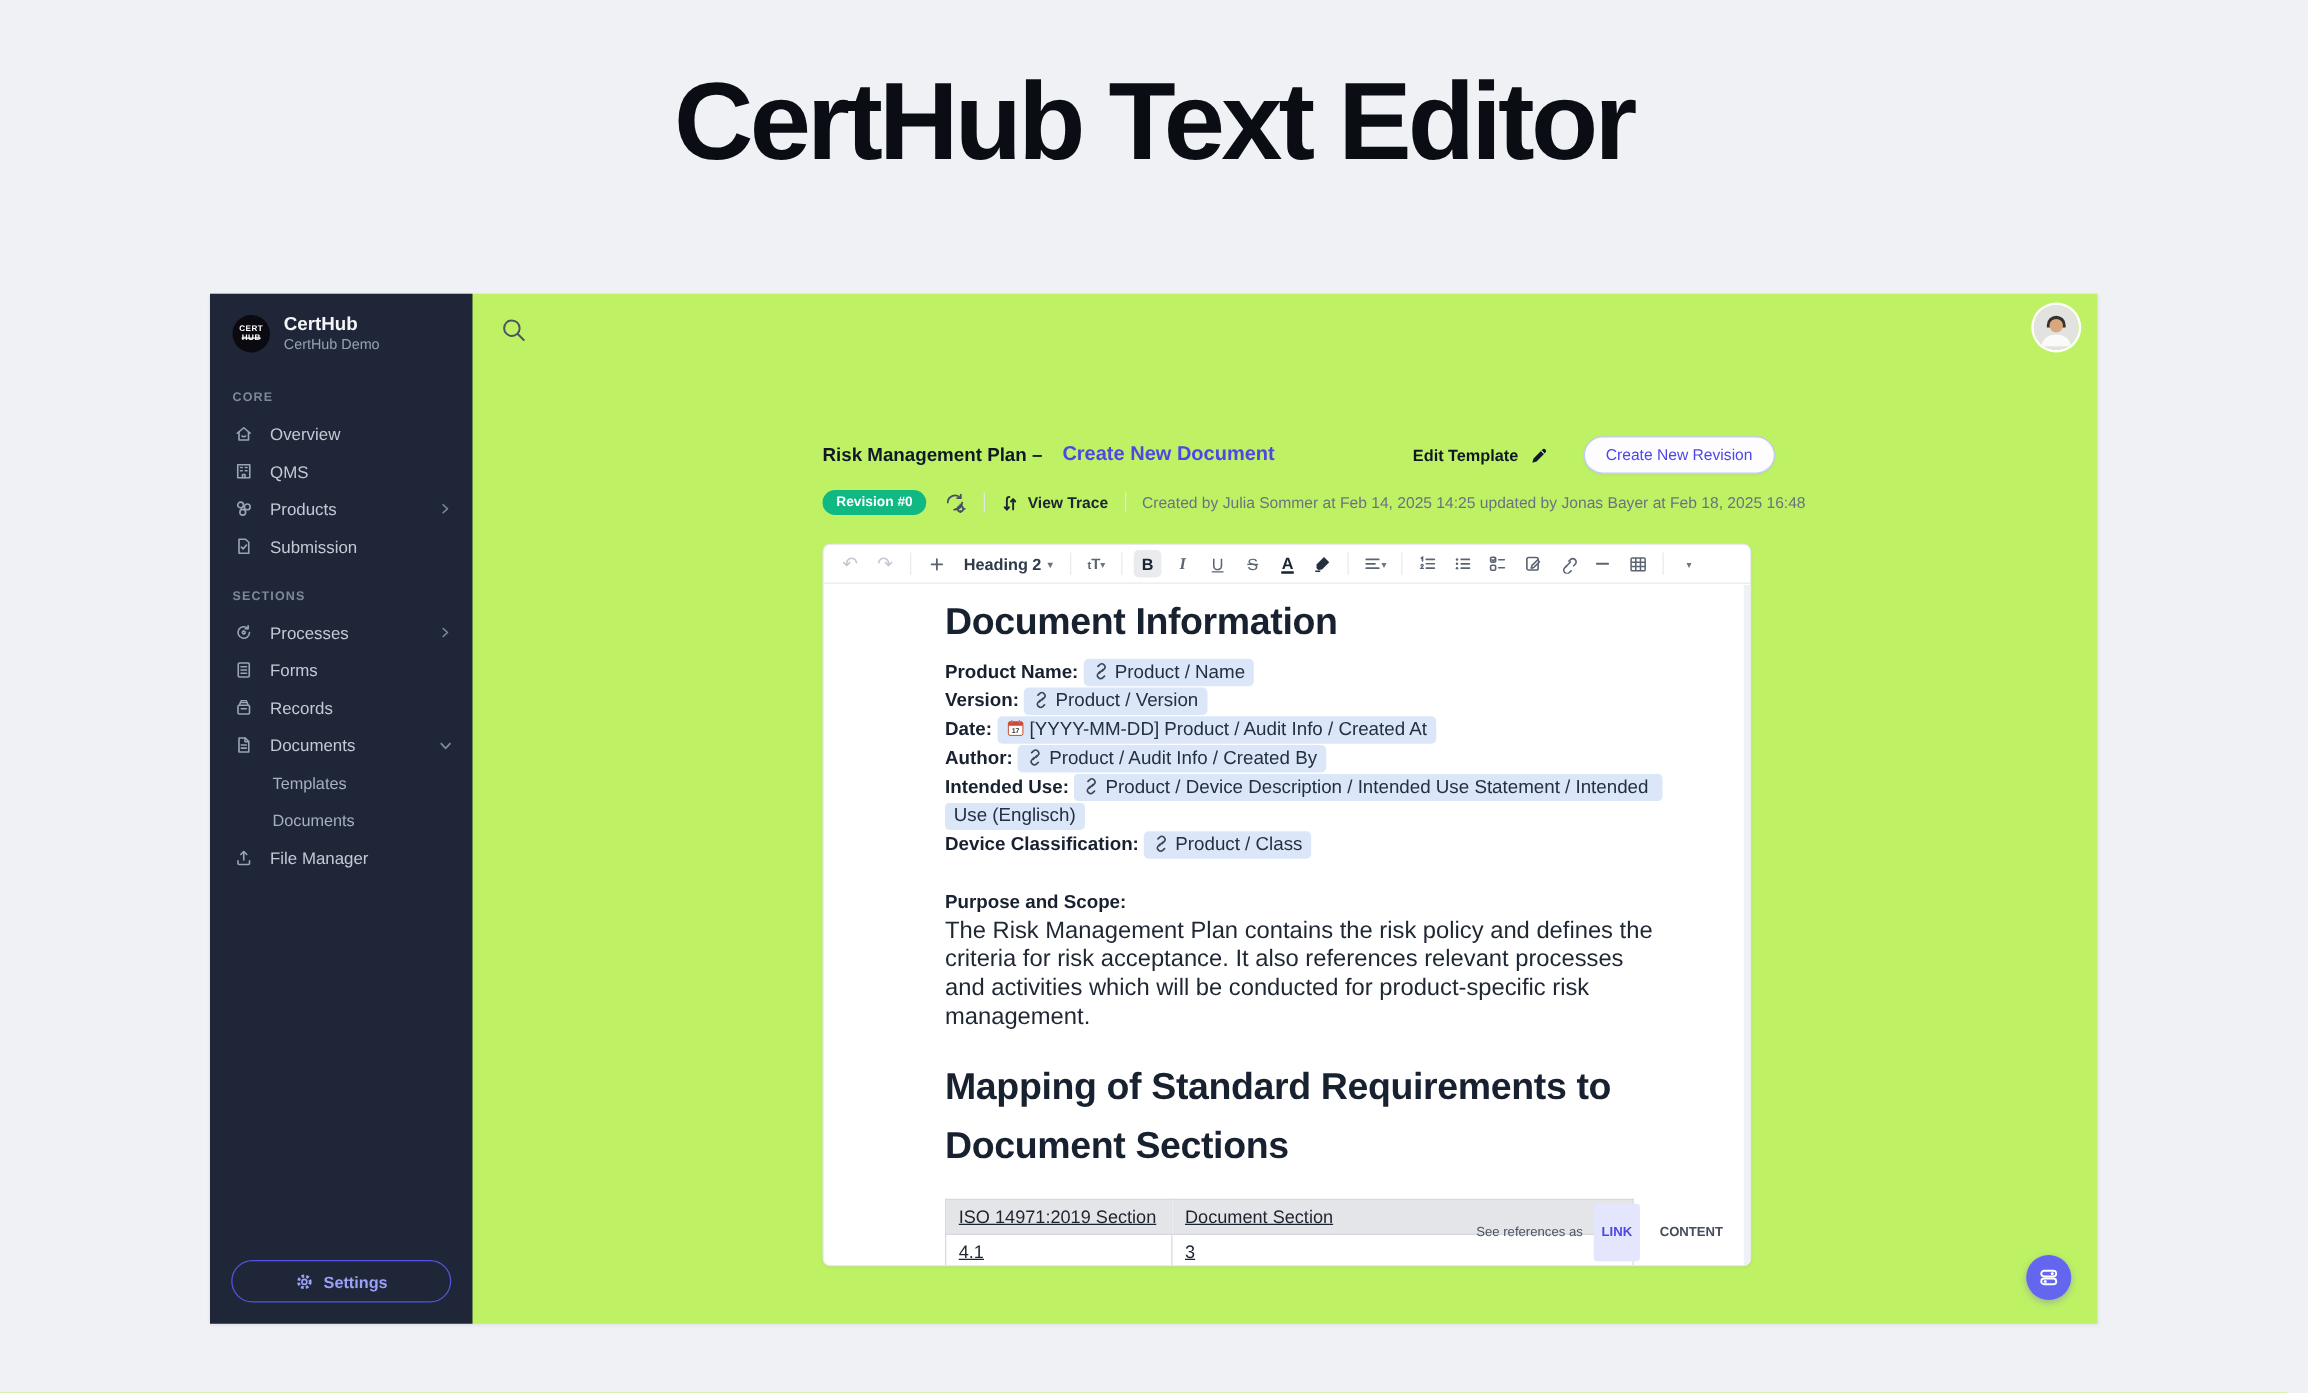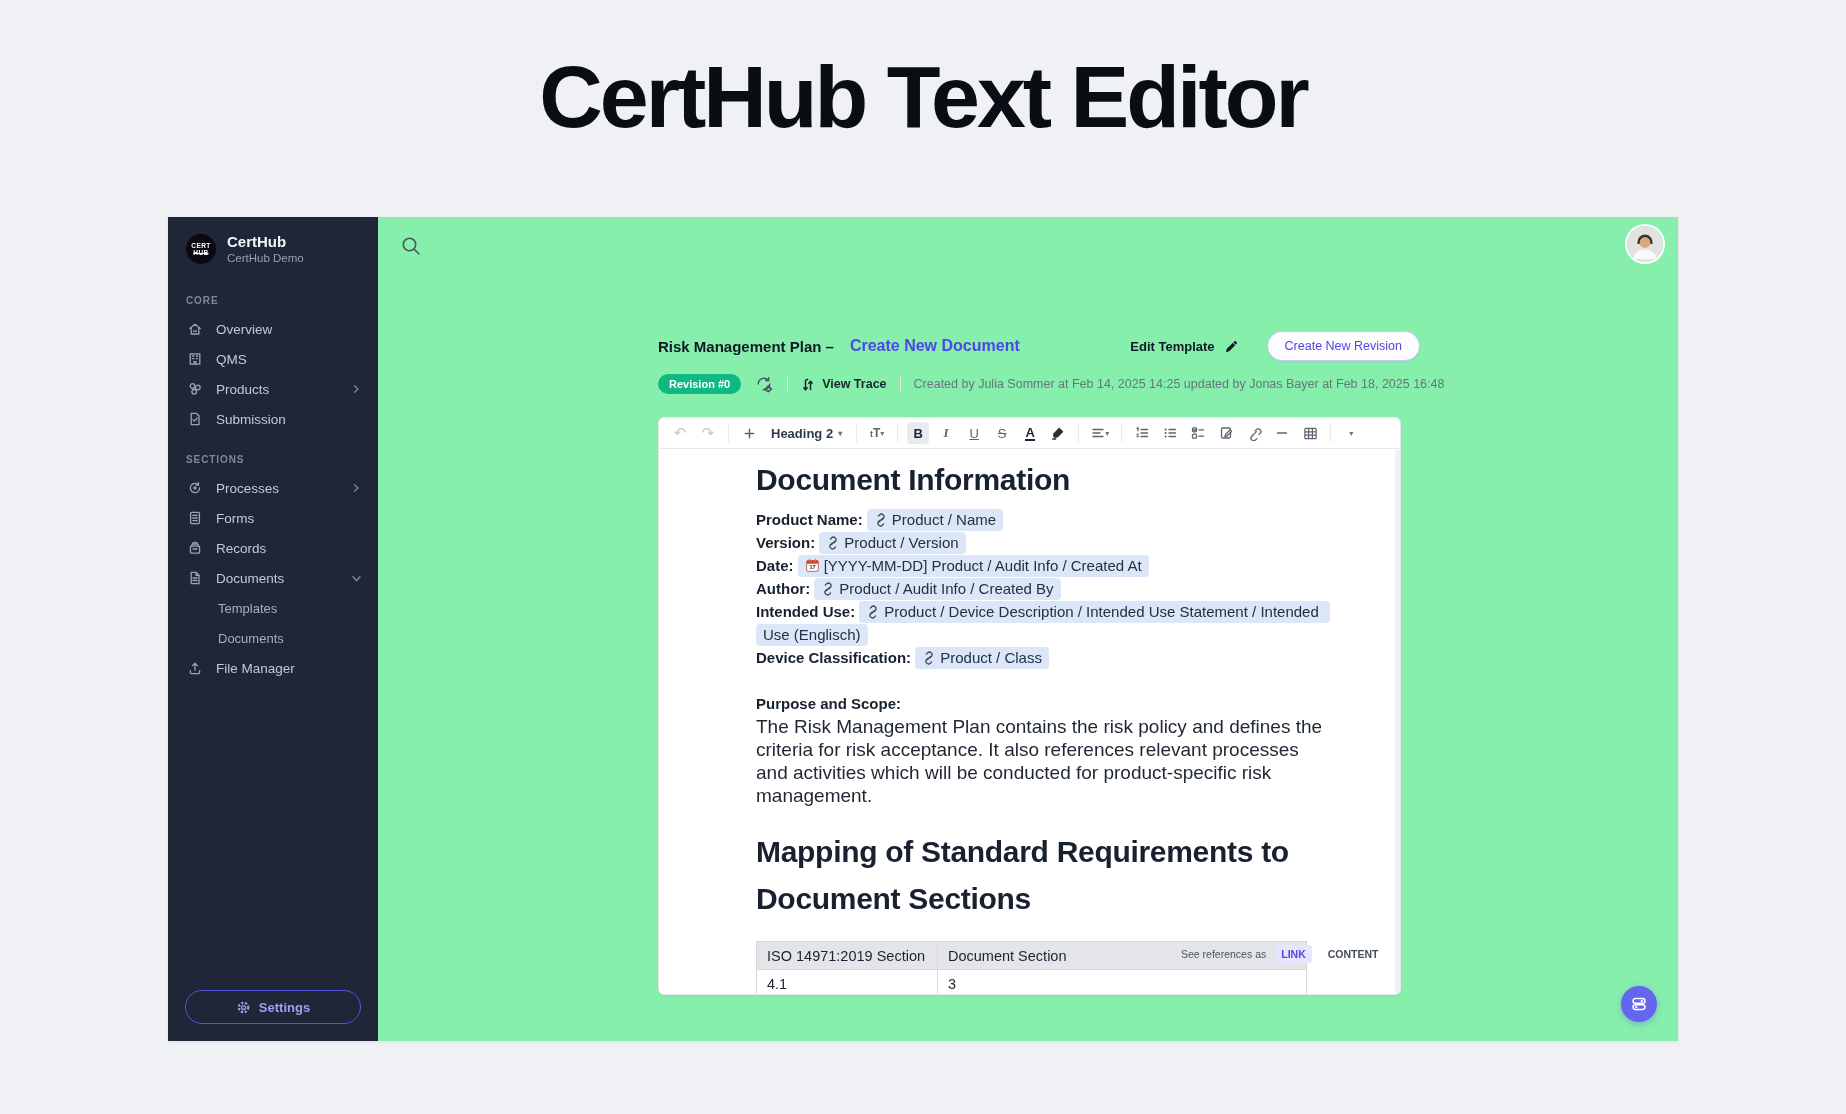--- a/index.html
+++ b/index.html
@@ -15,22 +15,22 @@
   
   .page-title {
     position:absolute; top:46px; left:0; width:100%;
     text-align:center;
     font-size:88px; font-weight:700; letter-spacing:-3px;
     color:#0a0d14;
   }
 
   
   .window {
-    position:absolute; left:168px; top:217px; width:1510px; height:824px;
-    background:#86efac;
+    position:absolute; left:168px; top:235px; width:1510px; height:824px;
+    background:#bef264;
     box-shadow:0 1px 3px rgba(16,24,40,.08);
   }
 
   
   .sidebar {
     position:absolute; left:0; top:0; width:210px; height:824px;
     background:#1f2637;
   }
   .brand { display:flex; align-items:center; gap:11px; padding:16px 14px 10px 18px; }
   .brand-logo {
@@ -150,37 +150,37 @@
   .chip svg { vertical-align:-2px; margin-right:4px; }
   .spacer-line { height:23px; }
   .purpose-label { font-size:15px; font-weight:700; line-height:23px; color:#18212f; }
   .purpose-text { font-size:19px; line-height:23px; color:#1f2733; }
   .mapping-h1 {
     font-size:30px; font-weight:700; color:#18212f; letter-spacing:-.3px;
     line-height:47px; margin:21px 0 0 0;
   }
 
   .table-wrap { position:relative; margin-top:19px; }
-  table.doc-table { border-collapse:collapse; width:551px; table-layout:fixed; }
+  table.doc-table { border-collapse:collapse; width:551px; table-layout:fixed;text-decoration:underline; }
   .doc-table th, .doc-table td {
     border:1px solid #d5d9de; font-size:14.5px; font-weight:400;
     text-align:left; padding:3px 10px; height:28px; color:#1c2430;
     overflow:hidden;
   }
   .doc-table th { background:#e4e5e8; font-weight:500; }
   .doc-table col.c1 { width:181px; }
 
   .ref-control {
     position:absolute; top:4px; left:425px;
     display:flex; align-items:center; gap:9px; white-space:nowrap;
   }
   .ref-label { font-size:10.5px; color:#4a5362; }
   .ref-link {
     font-size:10.5px; font-weight:700; color:#4f46e5;
-    background:#e3e6fd; border-radius:3px; padding:3px 6px; cursor:pointer;text-align:center;
+    background:#e3e6fd; border-radius:3px; padding:17px 6px; cursor:pointer;text-align:center;
   }
   .ref-content {
     font-size:10.5px; font-weight:700; color:#454d5a;
     background:#fff; border-radius:3px; padding:3px 7px; cursor:pointer;
   }
   .ref-gear { width:17px; height:17px; color:#4b5360; cursor:pointer; }
 
   .fab {
     position:absolute; left:1243px; top:769px; width:36px; height:36px;
     border-radius:50%; background:#6466f0;

